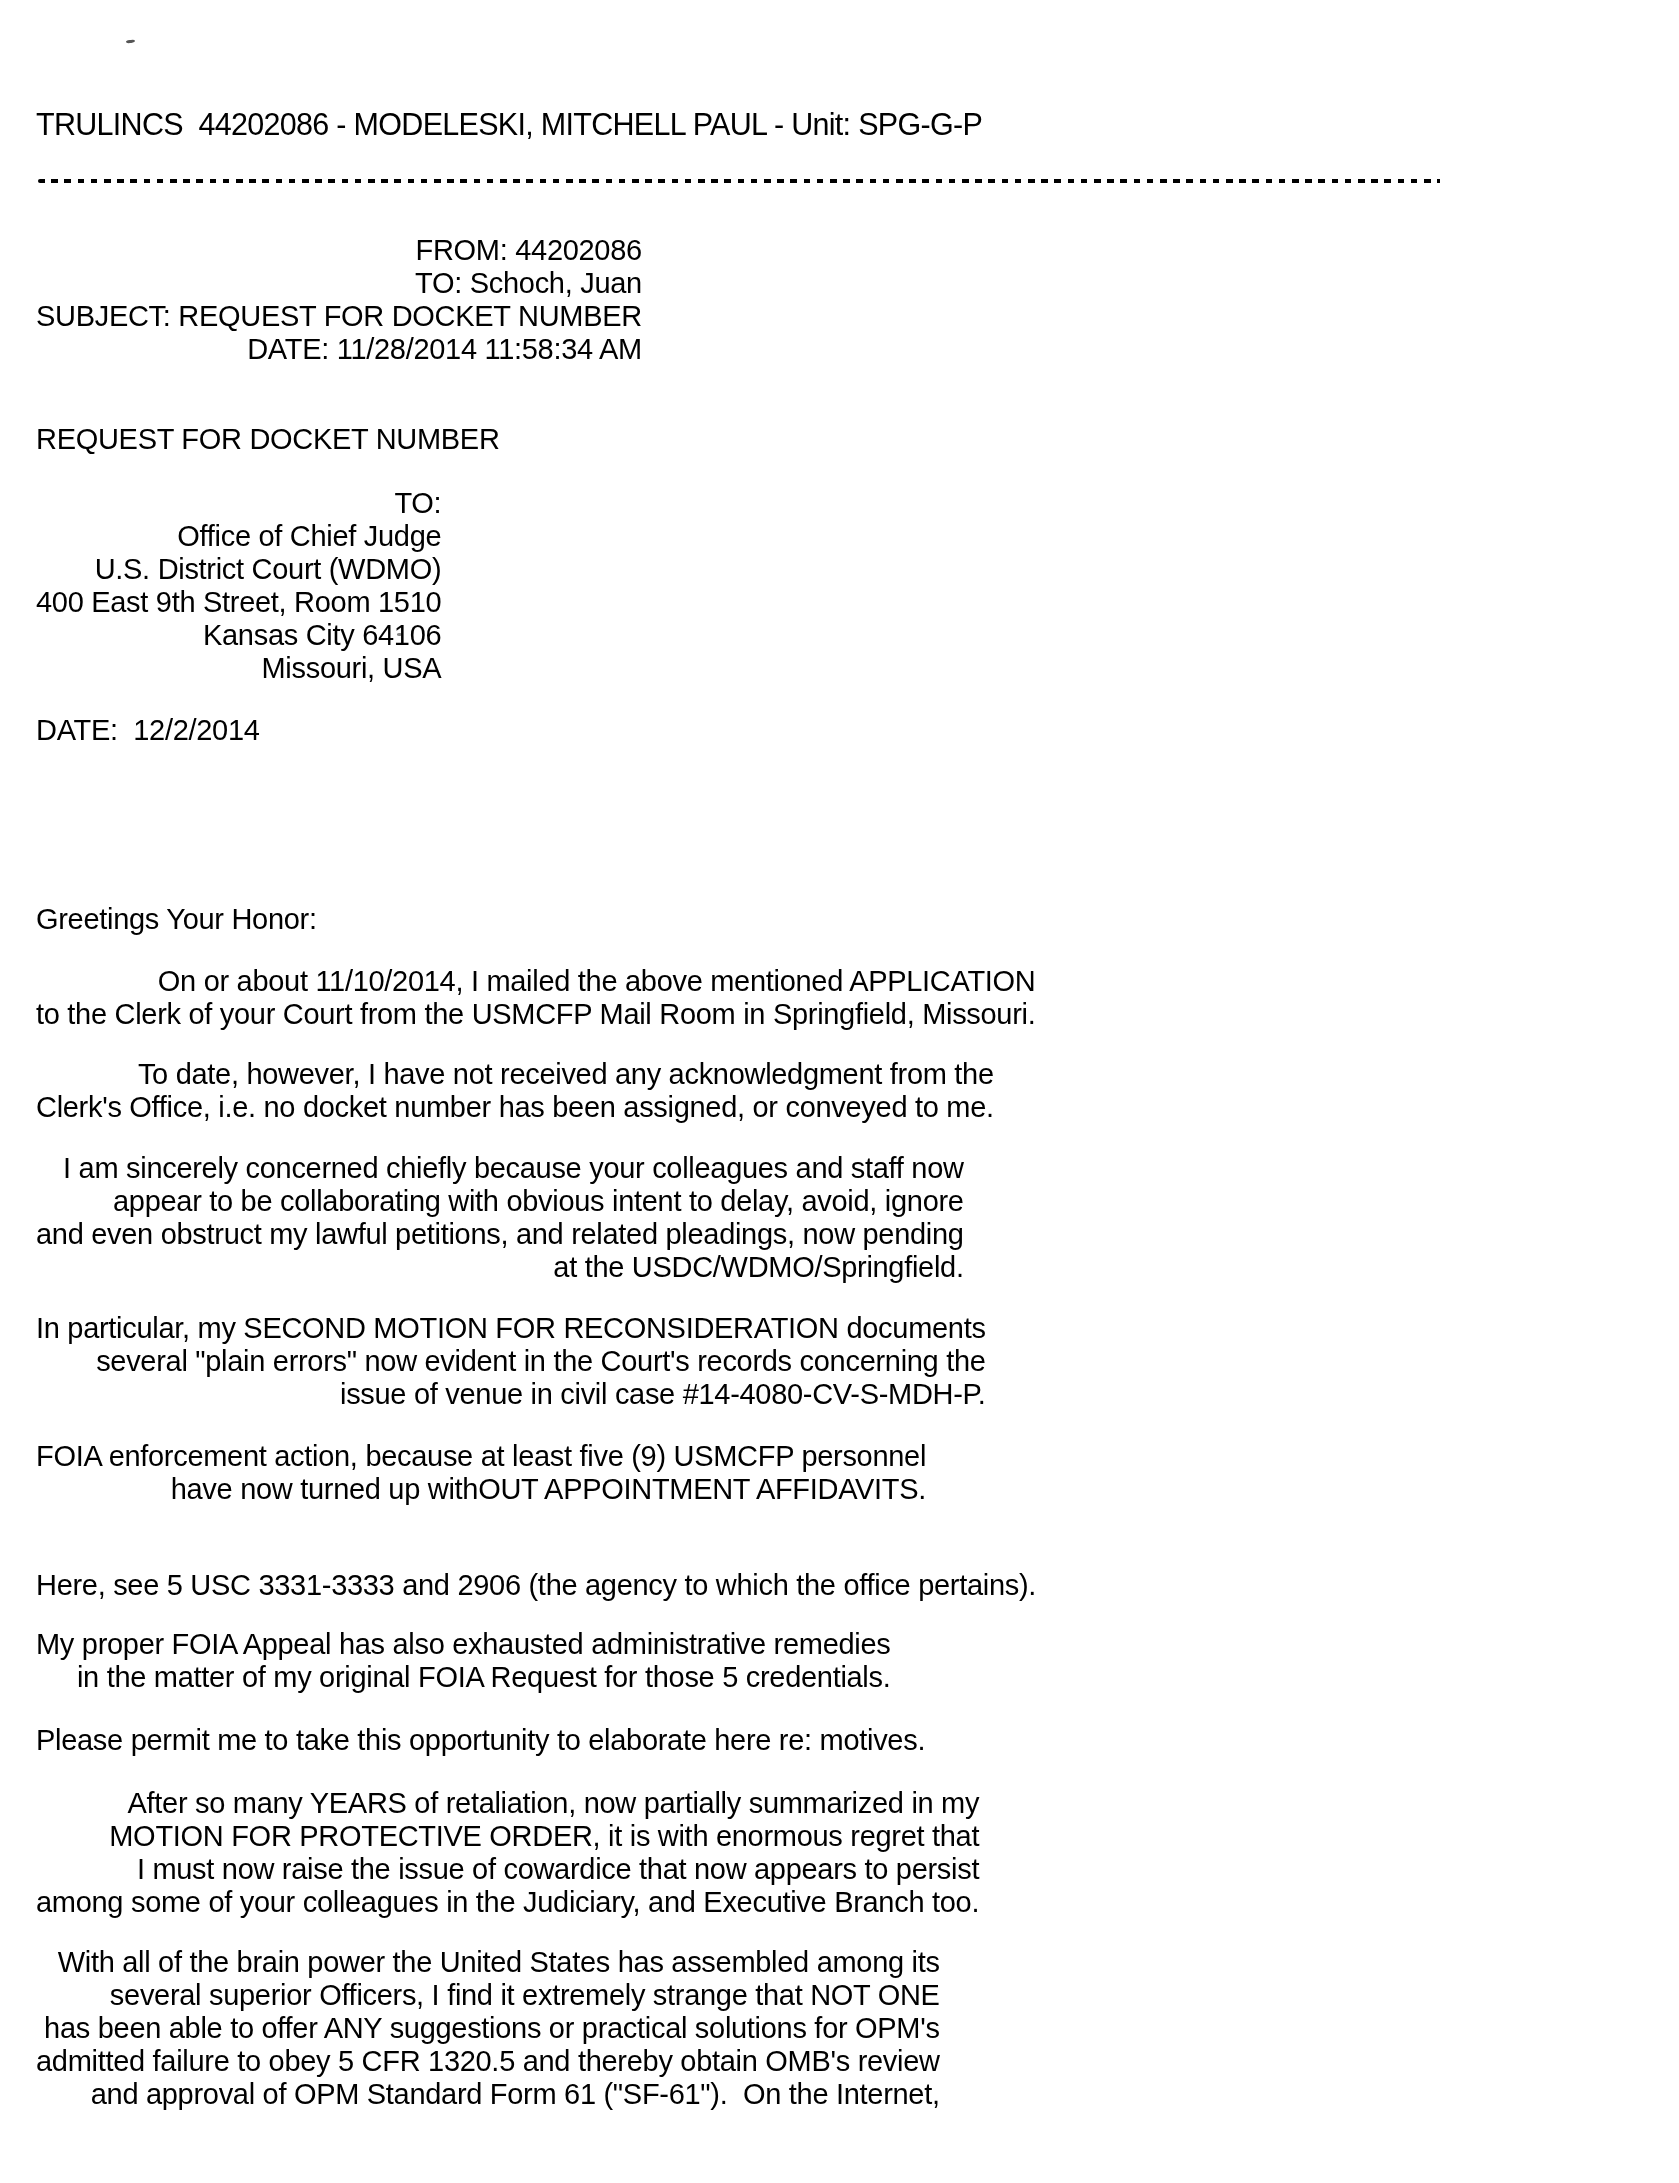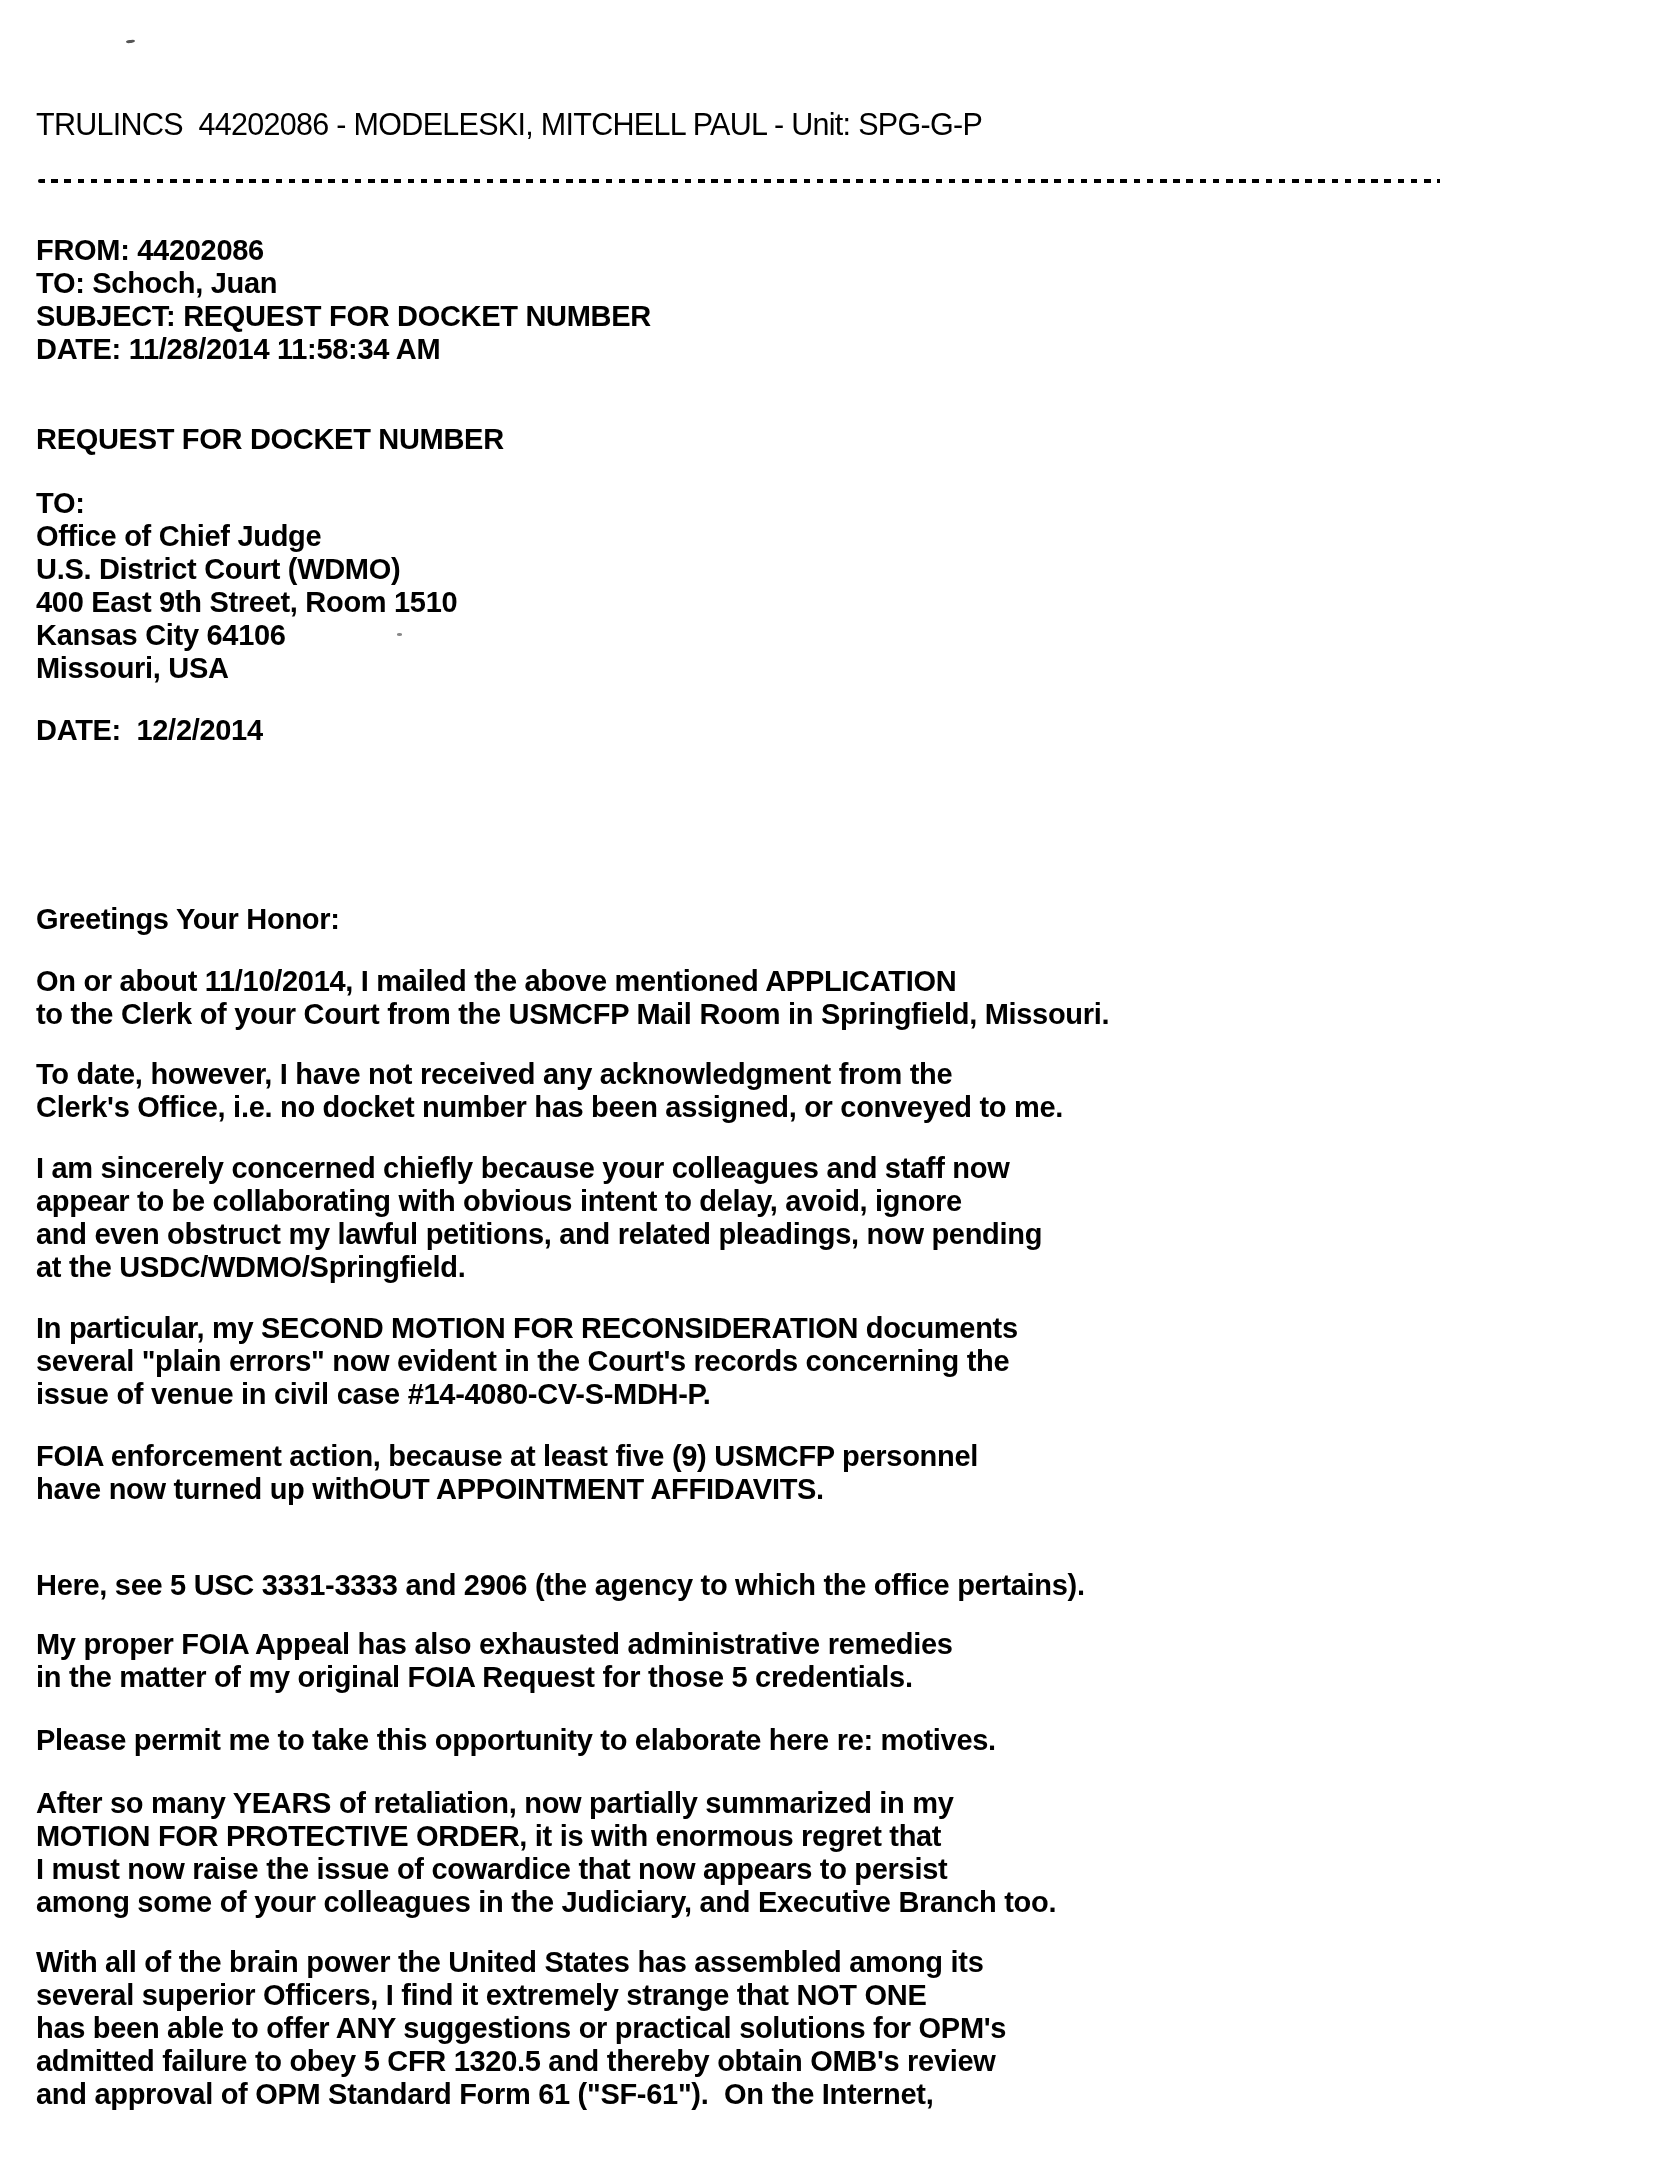--- a/index.html
+++ b/index.html
@@ -8,32 +8,32 @@
     background: #ffffff;
   }
   .page {
     position: relative;
     width: 1440px;
     height: 2183px;
     background: #ffffff;
     overflow: hidden;
     font-family: "Liberation Sans", "DejaVu Sans", sans-serif;
     color: #000000;
+    text-align: right;
   }
   .block {
     position: absolute;
     left: 36px;
   }
   .doc-line {
     font-size: 29px;
     line-height: 33px;
     letter-spacing: -0.3px;
     white-space: pre;
     color: #000;
-    font-weight: bold;
   }
   .header-line {
     font-size: 30.5px;
     line-height: 33px;
     letter-spacing: -0.7px;
     white-space: pre;
     color: #000;
   }
   .dashed-separator {
     position: absolute;

